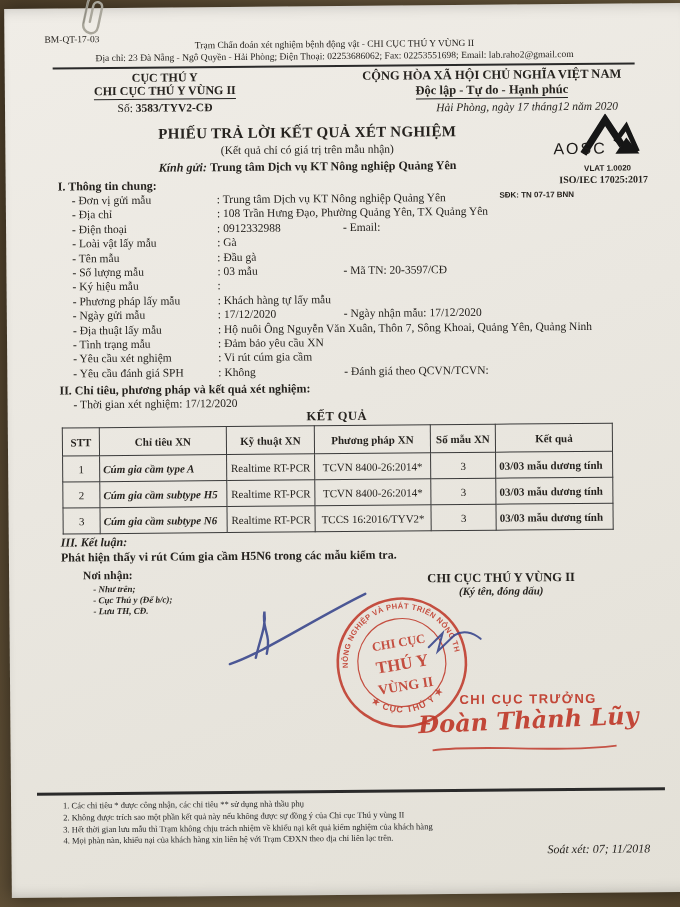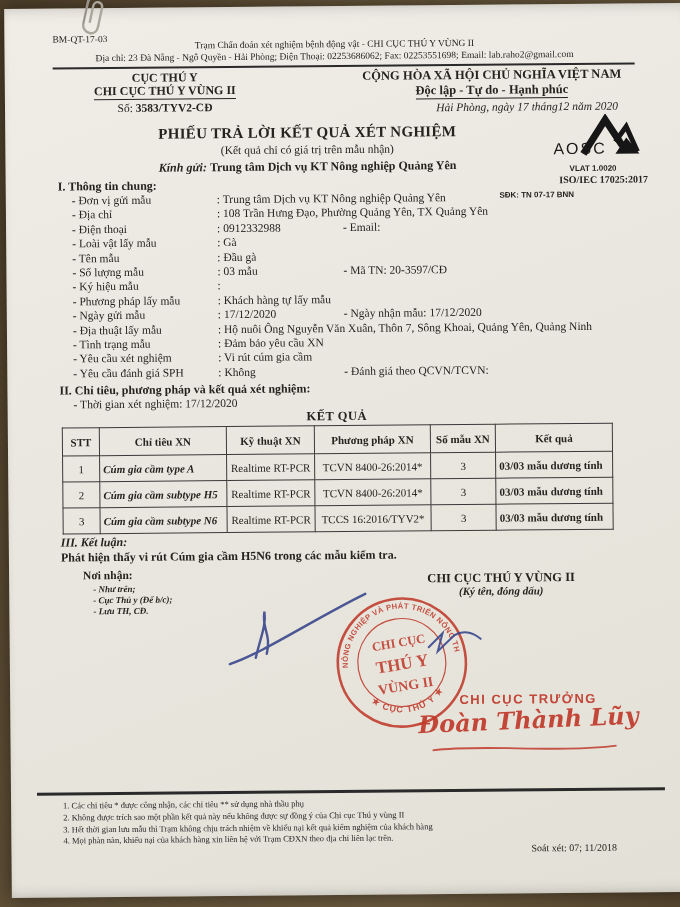--- a/index.html
+++ b/index.html
@@ -32,21 +32,21 @@
   .red{color:#c03a2b;}
   .notes{font-size:8.5px;line-height:11.8px;color:#262626;}
   .recips{font-size:9px;font-weight:bold;font-style:italic;line-height:11px;}
   svg{display:block;}
 </style>
 </head>
 <body>
 
 <div class="paper">
 
-  <div class="abs sm" style="left:48px;top:26px;">BM-QT-17-03</div>
+  <div class="abs sm" style="left:40px;top:26px;">BM-QT-17-03</div>
   <div class="abs ctr sm" style="left:0;width:660px;top:33px;">Trạm Chẩn đoán xét nghiệm bệnh động vật - CHI CỤC THÚ Y VÙNG II</div>
   <div class="abs ctr sm" style="left:0;width:660px;top:45px;">Địa chỉ: 23 Đà Nẵng - Ngô Quyền - Hải Phòng; Điện Thoại: 02253686062; Fax: 02253551698; Email: lab.raho2@gmail.com</div>
   <div class="abs rule" style="left:48px;top:59px;width:582px;height:2px;"></div>
 
   <div class="abs ctr b" style="left:40px;width:240px;top:63px;font-size:12px;">CỤC THÚ Y</div>
   <div class="abs ctr b" style="left:40px;width:240px;top:76px;font-size:12px;"><span class="u">CHI CỤC THÚ Y VÙNG II</span></div>
   <div class="abs ctr" style="left:40px;width:240px;top:94px;font-size:11.5px;"><span>Số:</span> <span class="b">3583/TYV2-CĐ</span></div>
 
   <div class="abs ctr b" style="left:322px;width:330px;top:63px;font-size:12.5px;">CỘNG HÒA XÃ HỘI CHỦ NGHĨA VIỆT NAM</div>
   <div class="abs ctr b" style="left:322px;width:330px;top:78px;font-size:12.5px;"><span class="u">Độc lập - Tự do - Hạnh phúc</span></div>
@@ -56,21 +56,21 @@
   <div class="abs ctr" style="left:12px;width:580px;top:137px;font-size:11.5px;">(Kết quả chỉ có giá trị trên mẫu nhận)</div>
   <div class="abs ctr" style="left:12px;width:580px;top:153px;font-size:12px;"><span class="b i">Kính gửi:</span> <span class="b">Trung tâm Dịch vụ KT Nông nghiệp Quảng Yên</span></div>
 
   <div class="abs" style="left:548px;top:110px;width:100px;">
     <svg width="70" height="42" viewBox="0 0 70 42" style="margin-left:26px;">
       <path d="M4,40 L26,6 L43,32" stroke="#161616" stroke-width="7" fill="none"></path>
       <path d="M36,28 L47,13 L58,38" stroke="#161616" stroke-width="5" fill="none"></path>
       <polygon points="47,24 60,40 36,40" fill="#161616"></polygon>
     </svg>
     <div class="abs" style="left:0;top:26px;font-family:'Liberation Sans',sans-serif;font-size:16px;letter-spacing:2px;color:#1d1b19;">AOSC</div>
-    <div class="abs b" style="left:16px;top:50px;width:100px;text-align:left;font-family:'Liberation Sans',sans-serif;font-size:8px;">VLAT 1.0020</div>
+    <div class="abs b" style="left:4px;top:50px;width:100px;text-align:center;font-family:'Liberation Sans',sans-serif;font-size:8px;">VLAT 1.0020</div>
     <div class="abs b" style="left:0;top:60px;width:100px;text-align:center;font-family:Liberation Serif, serif;font-size:10px;">ISO/IEC 17025:2017</div>
   </div>
   <div class="abs ctr b" style="left:476px;width:110px;top:186px;font-family:'Liberation Sans',sans-serif;font-size:8px;">SĐK: TN 07-17 BNN</div>
 
   <div class="abs b" style="left:52px;top:171px;font-size:12px;">I. Thông tin chung:</div>
 
   <div class="irow" style="top:186px;">
       <span class="lbl">- Đơn vị gửi mẫu</span>
       <span class="val">: Trung tâm Dịch vụ KT Nông nghiệp Quảng Yên</span>
     </div>
@@ -234,21 +234,21 @@
     </svg>
   </div>
 
   <div class="abs rule" style="left:26px;top:784px;width:628px;height:2.5px;"></div>
   <div class="abs notes" style="left:52px;top:792px;">
     <div>1. Các chỉ tiêu * được công nhận, các chỉ tiêu ** sử dụng nhà thầu phụ</div>
     <div>2. Không được trích sao một phần kết quả này nếu không được sự đồng ý của Chi cục Thú y vùng II</div>
     <div>3. Hết thời gian lưu mẫu thì Trạm không chịu trách nhiệm về khiếu nại kết quả kiểm nghiệm của khách hàng</div>
     <div>4. Mọi phàn nàn, khiếu nại của khách hàng xin liên hệ với Trạm CĐXN theo địa chỉ liên lạc trên.</div>
   </div>
-  <div class="abs" style="left:520px;top:838px;font-size:10px;">Soát xét: 07; 11/2018</div>
+  <div class="abs" style="left:536px;top:838px;font-size:12px;font-style:italic;">Soát xét: 07; 11/2018</div>
 
 </div>
 
 <div class="abs" style="left:82px;top:-4px;transform:rotate(12deg);z-index:5;">
   <svg width="28" height="42" viewBox="0 0 28 42">
     <path d="M9,2 C5,2 3,5 3,9 L3,30 C3,35 7,38 11,38 C15,38 18,35 18,30 L18,11 C18,8 16,6 13.5,6 C11,6 9,8 9,11 L9,27" stroke="#a9a69b" stroke-width="2.4" fill="none" stroke-linecap="round"></path>
     <path d="M9,2 C5,2 3,5 3,9 L3,30" stroke="#7c7a71" stroke-width="1" fill="none" opacity="0.6"></path>
   </svg>
 </div>
 

